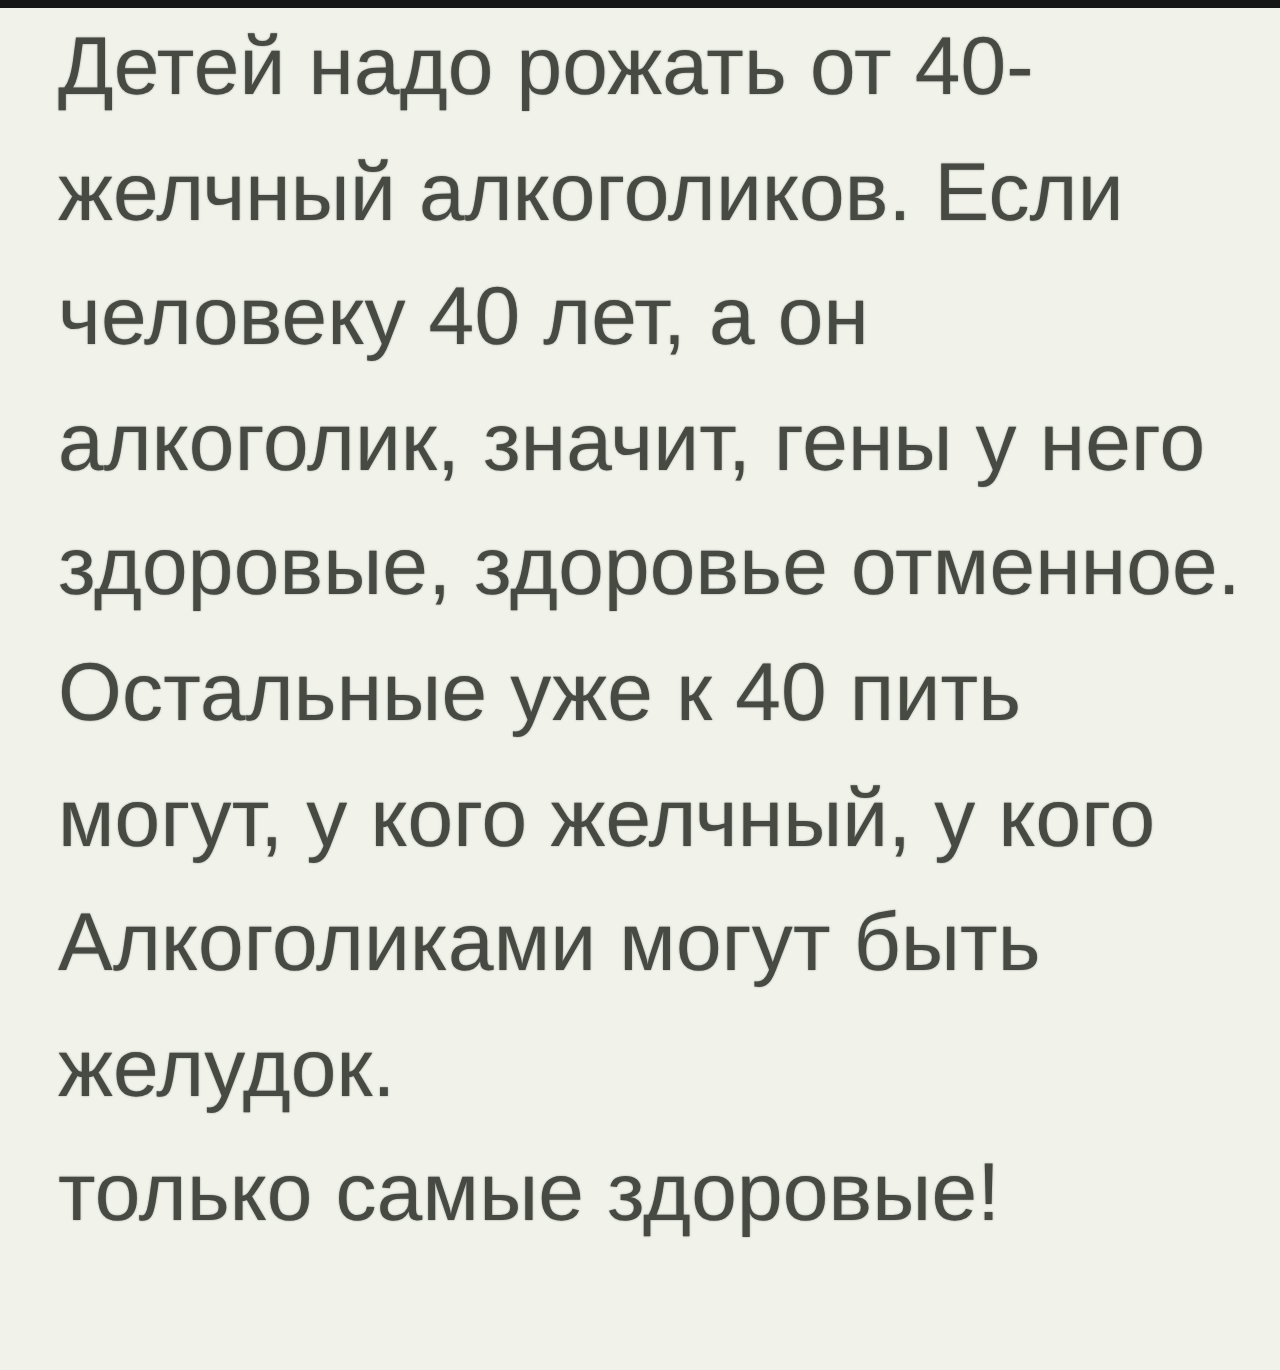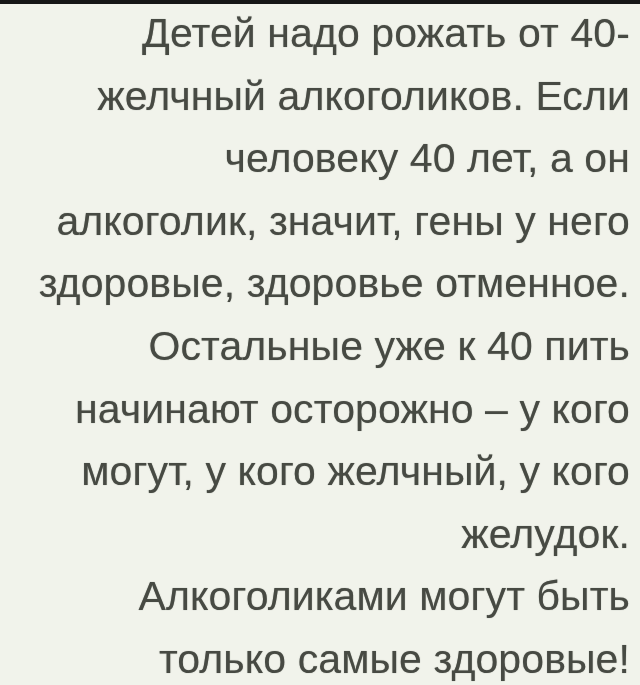--- a/index.html
+++ b/index.html
@@ -34,33 +34,31 @@
     color: var(--text);
     font-size: 41px;
     line-height: 62.6px;
     letter-spacing: 0.1px;
     white-space: nowrap;
     
     text-shadow: 0 0 1px rgba(71, 74, 67, 0.55);
   }
   .quote-line {
     height: 62.6px;
-    text-align: right;
   }
 </style>
 </head>
 <body>
 
 <div class="top-bar"></div>
 
 <div class="quote-text">
   <div class="quote-line">Детей надо рожать от 40-</div>
   <div class="quote-line">желчный алкоголиков. Если</div>
   <div class="quote-line">человеку 40 лет, а он</div>
   <div class="quote-line">алкоголик, значит, гены у него</div>
   <div class="quote-line">здоровые, здоровье отменное.</div>
   <div class="quote-line">Остальные уже к 40 пить</div>
-  <div class="quote-line">начинают осторожно – у кого</div>
   <div class="quote-line">могут, у кого желчный, у кого</div>
+  <div class="quote-line">Алкоголиками могут быть</div>
   <div class="quote-line">желудок.</div>
-  <div class="quote-line">Алкоголиками могут быть</div>
   <div class="quote-line">только самые здоровые!</div>
 </div>
 
 </body></html>

